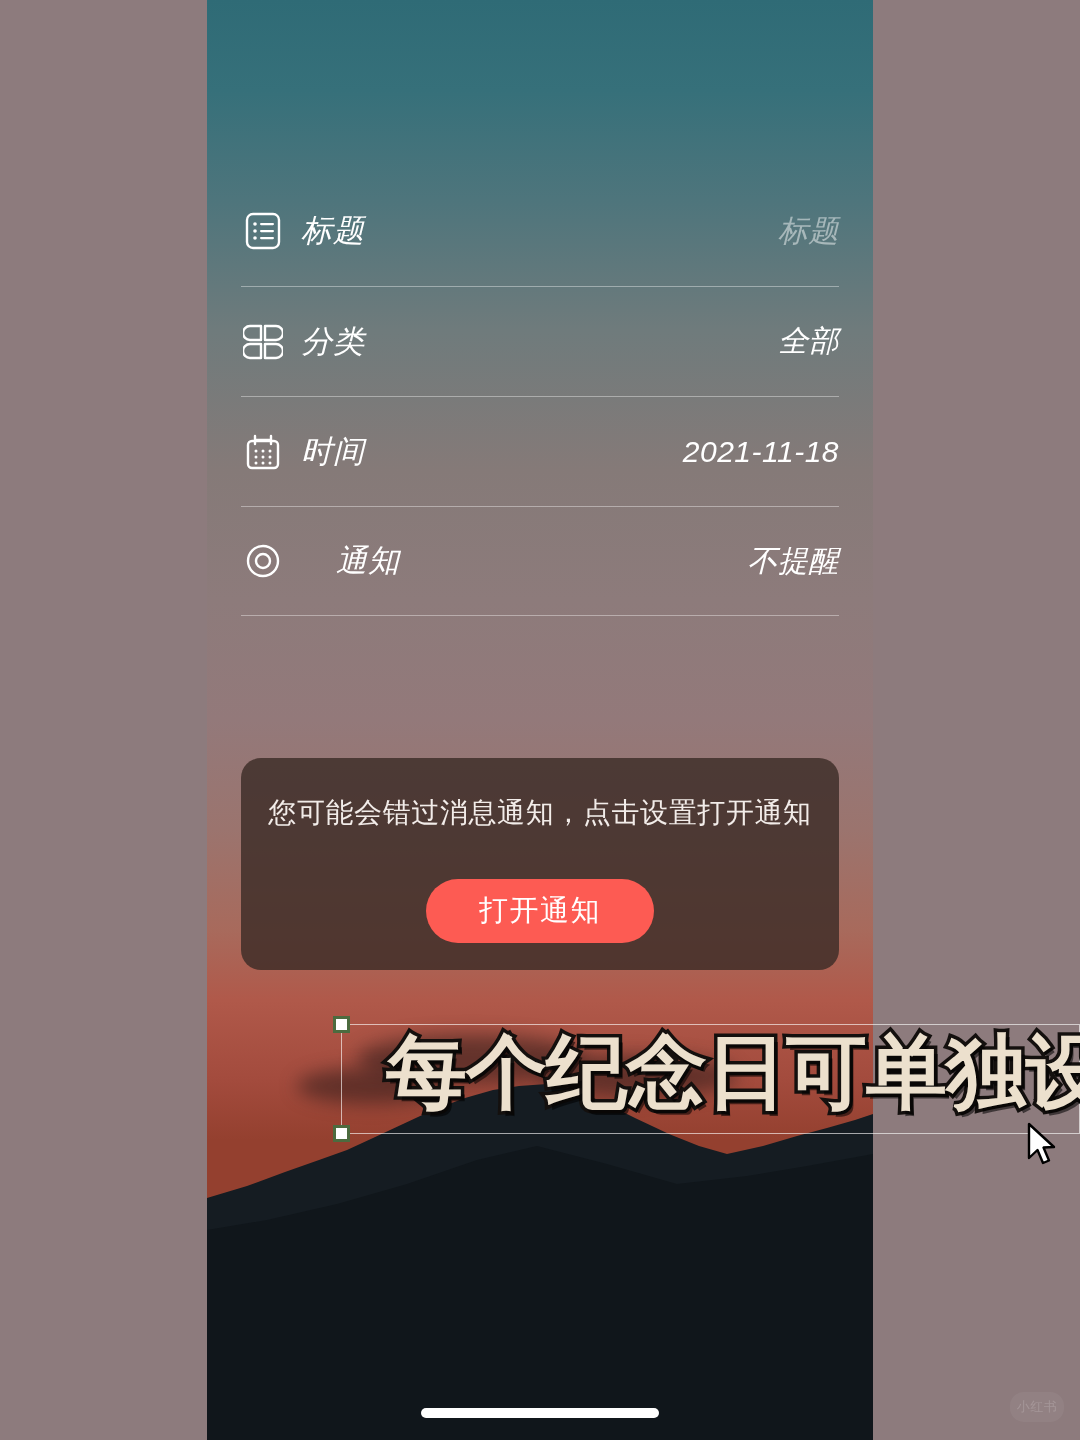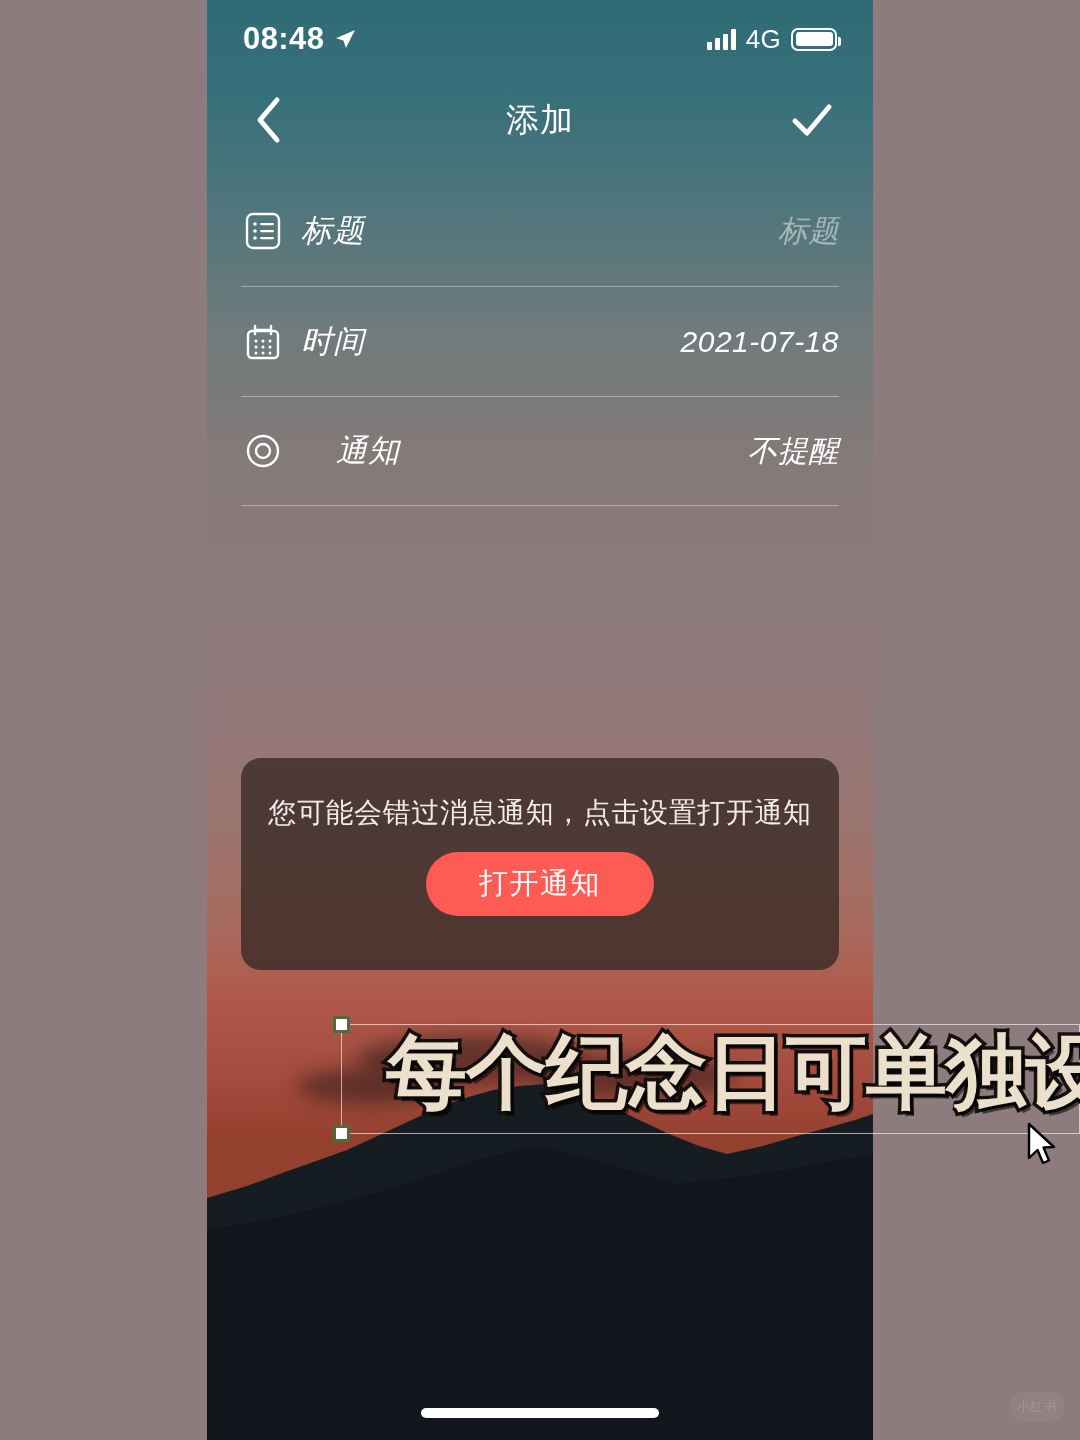--- a/index.html
+++ b/index.html
@@ -90,21 +90,21 @@
   
   .notify-card {
     position:absolute; left:34px; top:758px; width:598px; height:212px;
     background:rgba(58,42,38,.80);
     border-radius:20px;
     display:flex; flex-direction:column; align-items:center;
     padding-top:36px;
   }
   .notify-text { color:#f2ece9; font-size:28px; letter-spacing:.6px; }
   .notify-btn {
-    margin-top:20px;
+    margin-top:47px;
     width:228px; height:64px;
     background:#fd5b53;
     border-radius:34px;
     color:#fff; font-size:29px; letter-spacing:1.5px;
     display:flex; align-items:center; justify-content:center;
     cursor:pointer; border:none;
     font-family:inherit;
   }
 
   
@@ -161,92 +161,71 @@
   <div class="wallpaper">
     <div class="cloud" style="left:150px; top:1035px; width:230px; height:48px;"></div>
     <div class="cloud" style="left:90px;  top:1068px; width:150px; height:36px;"></div>
     <div class="cloud" style="left:330px; top:1055px; width:200px; height:42px;"></div>
     <svg class="mountain" viewBox="0 0 666 360" preserveAspectRatio="none">
       <path d="M0,118 L40,106 L78,92 L112,80 L140,70 L166,58 L196,44 L226,30 L258,18 L286,10 L312,6 L340,4 L368,10 L396,22 L428,38 L462,54 L492,66 L520,74 L556,66 L590,56 L620,48 L648,40 L666,34 L666,360 L0,360 Z" fill="#151c22"></path>
       <path d="M0,150 L60,140 L130,124 L200,104 L270,80 L330,66 L400,84 L470,104 L540,96 L600,86 L666,74 L666,360 L0,360 Z" fill="#10161b"></path>
     </svg>
   </div>
 
-  <div class="statusbar">
-    <div class="status-left">
-      <span class="clock">08:48</span>
-      <svg class="loc-arrow" width="24" height="24" viewBox="0 0 24 24">
-        <path d="M22 3 L3 11.2 L10.4 13.6 L12.9 21 Z" fill="#fff"></path>
-      </svg>
-    </div>
-    <div class="status-right">
-      <span class="bars">
-          <i></i>
-          <i></i>
-          <i></i>
-          <i></i>
-        </span>
-      <span class="net">4G</span>
-      <span class="batt">
-          <i></i>
-        </span>
-    </div>
-  </div>
-
-  <div class="navbar">
-    <div class="nav-back">
-      <svg width="30" height="48" viewBox="0 0 30 48">
-        <path d="M24 4 L7 24 L24 44" fill="none" stroke="#fff" stroke-width="5" stroke-linecap="round" stroke-linejoin="round"></path>
-      </svg>
-    </div>
-    <div class="nav-title">添加</div>
-    <div class="nav-check">
-      <svg width="42" height="36" viewBox="0 0 42 36">
-        <path d="M4 19 L16 31 L38 5" fill="none" stroke="#fff" stroke-width="5" stroke-linecap="round" stroke-linejoin="round"></path>
-      </svg>
-    </div>
-  </div>
+
 
   <div class="formlist">
 
     <div class="row">
       <span class="row-icon">
         <svg width="40" height="40" viewBox="0 0 40 40">
           <rect x="4" y="3" width="32" height="34" rx="6" fill="none" stroke="#fff" stroke-width="2.4"></rect>
           <circle cx="12" cy="13" r="1.8" fill="#fff"></circle>
           <circle cx="12" cy="20" r="1.8" fill="#fff"></circle>
           <circle cx="12" cy="27" r="1.8" fill="#fff"></circle>
           <rect x="17" y="12" width="14" height="2.2" rx="1.1" fill="#fff"></rect>
           <rect x="17" y="19" width="14" height="2.2" rx="1.1" fill="#fff"></rect>
           <rect x="17" y="26" width="14" height="2.2" rx="1.1" fill="#fff"></rect>
         </svg>
       </span>
       <span class="row-label">标题</span>
       <span class="row-value placeholder">标题</span>
     </div>
 
+    <div class="row">
+      <span class="row-icon">
+        <svg width="40" height="40" viewBox="0 0 40 40">
+          <path d="M18 18 L7 18 A7 7 0 0 1 7 4 L18 4 Z" fill="none" stroke="#fff" stroke-width="2.4" stroke-linejoin="round"></path>
+          <path d="M22 18 L33 18 A7 7 0 0 0 33 4 L22 4 Z" fill="none" stroke="#fff" stroke-width="2.4" stroke-linejoin="round"></path>
+          <path d="M18 22 L7 22 A7 7 0 0 0 7 36 L18 36 Z" fill="none" stroke="#fff" stroke-width="2.4" stroke-linejoin="round"></path>
+          <path d="M22 22 L33 22 A7 7 0 0 1 33 36 L22 36 Z" fill="none" stroke="#fff" stroke-width="2.4" stroke-linejoin="round"></path>
+        </svg>
+      </span>
+      <span class="row-label">分类</span>
+      <span class="row-value">全部</span>
+    </div>
 
     <div class="row">
       <span class="row-icon">
         <svg width="40" height="40" viewBox="0 0 40 40">
           <rect x="5" y="9" width="30" height="27" rx="4" fill="none" stroke="#fff" stroke-width="2.4"></rect>
           <path d="M12 4 L12 12 M28 4 L28 12 M13 8 L27 8" stroke="#fff" stroke-width="2.4" stroke-linecap="round"></path>
           <circle cx="13" cy="19" r="1.5" fill="#fff"></circle>
             <circle cx="20" cy="19" r="1.5" fill="#fff"></circle>
             <circle cx="27" cy="19" r="1.5" fill="#fff"></circle>
           <circle cx="13" cy="25" r="1.5" fill="#fff"></circle>
             <circle cx="20" cy="25" r="1.5" fill="#fff"></circle>
             <circle cx="27" cy="25" r="1.5" fill="#fff"></circle>
           <circle cx="13" cy="31" r="1.5" fill="#fff"></circle>
             <circle cx="20" cy="31" r="1.5" fill="#fff"></circle>
             <circle cx="27" cy="31" r="1.5" fill="#fff"></circle>
         </svg>
       </span>
       <span class="row-label">时间</span>
-      <span class="row-value">2021-07-18</span>
+      <span class="row-value">2021-11-18</span>
     </div>
 
 
     <div class="row row-sep-bottom">
       <span class="row-icon">
         <svg width="40" height="40" viewBox="0 0 40 40">
           <circle cx="20" cy="20" r="15" fill="none" stroke="#fff" stroke-width="2.4"></circle>
           <circle cx="20" cy="20" r="7" fill="none" stroke="#fff" stroke-width="2.4"></circle>
         </svg>
       </span>

